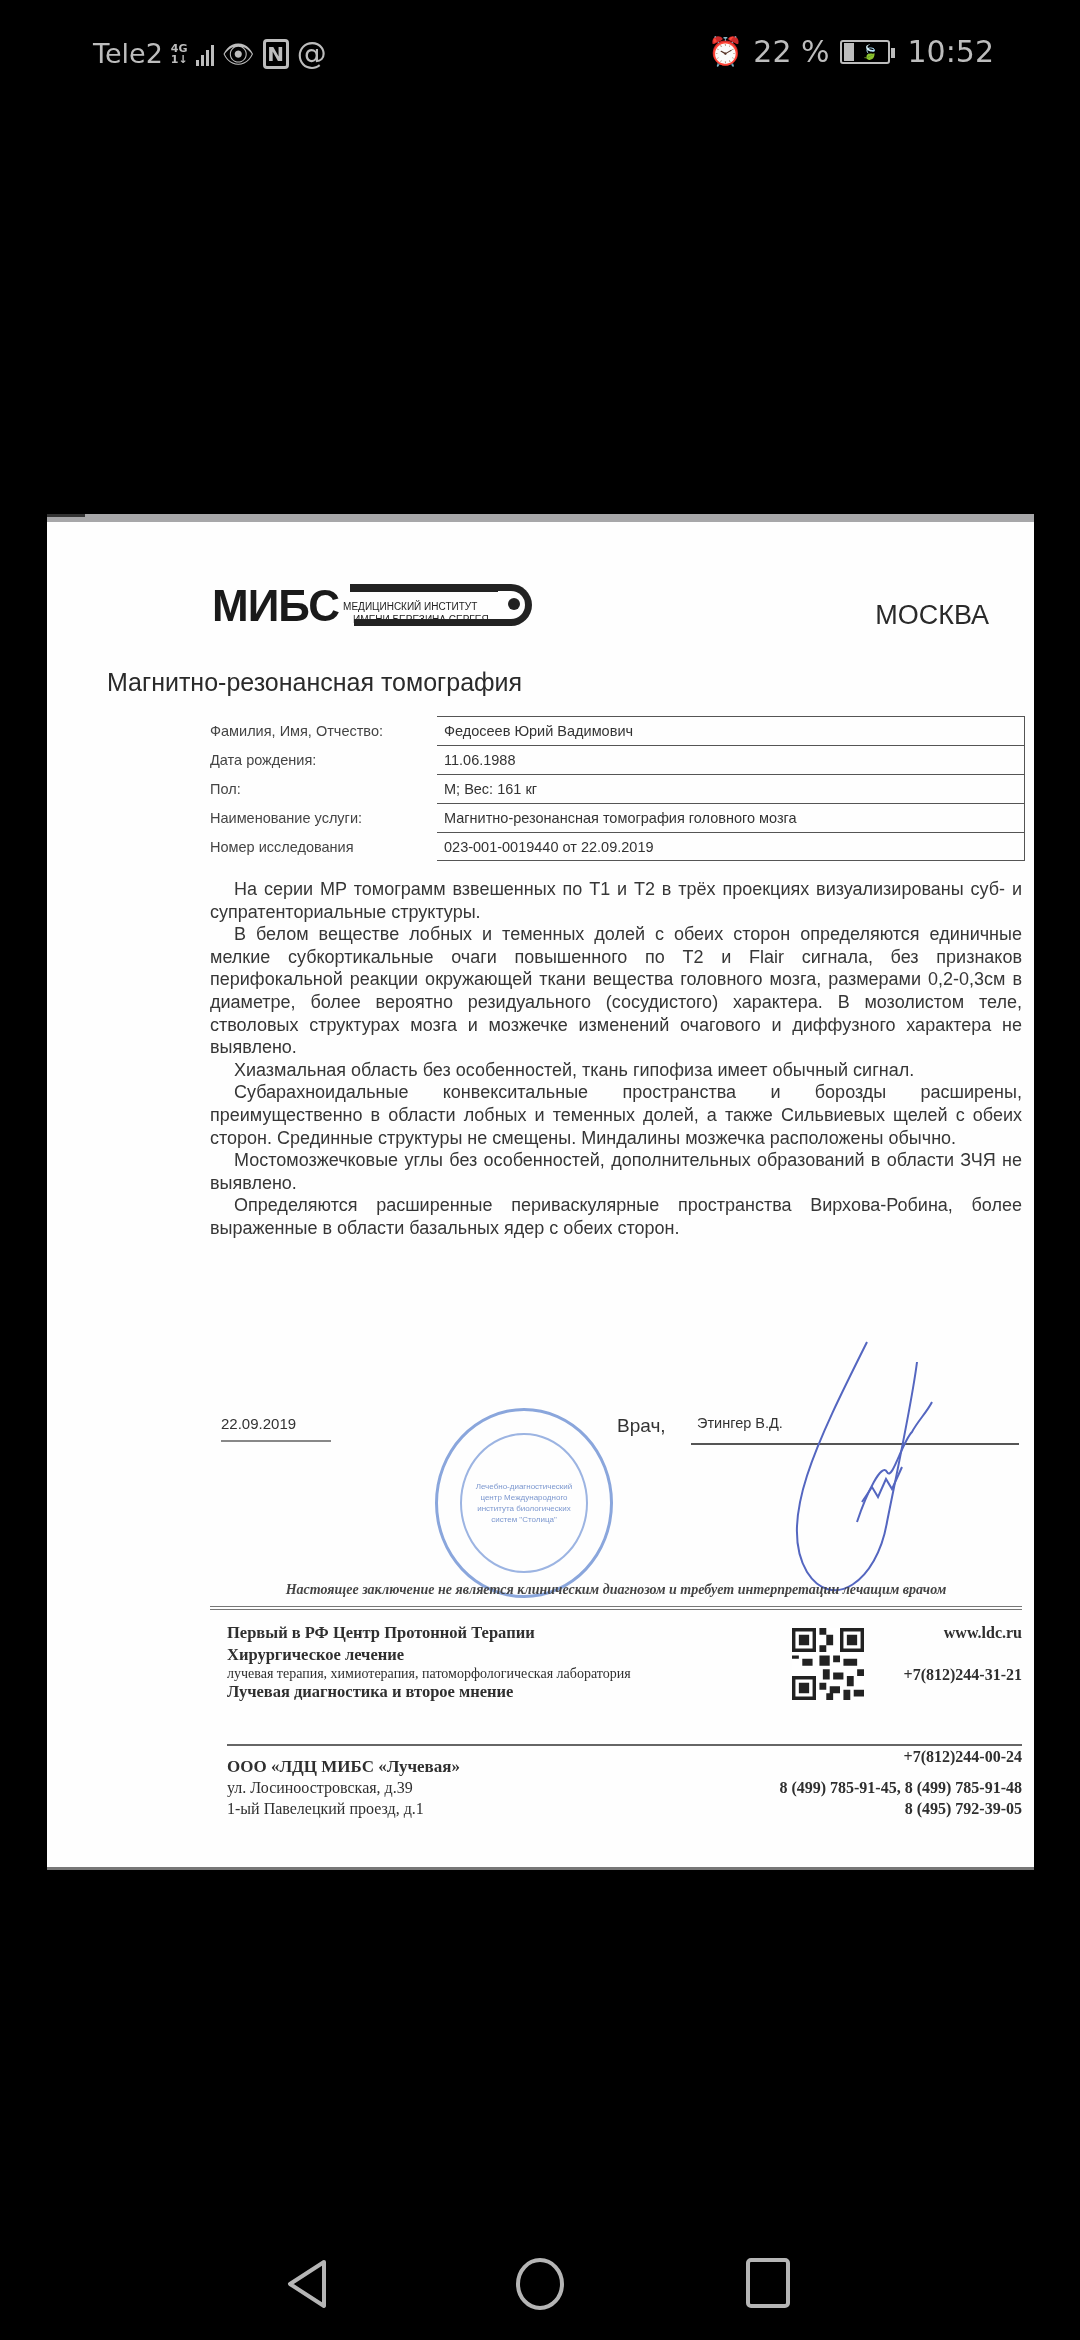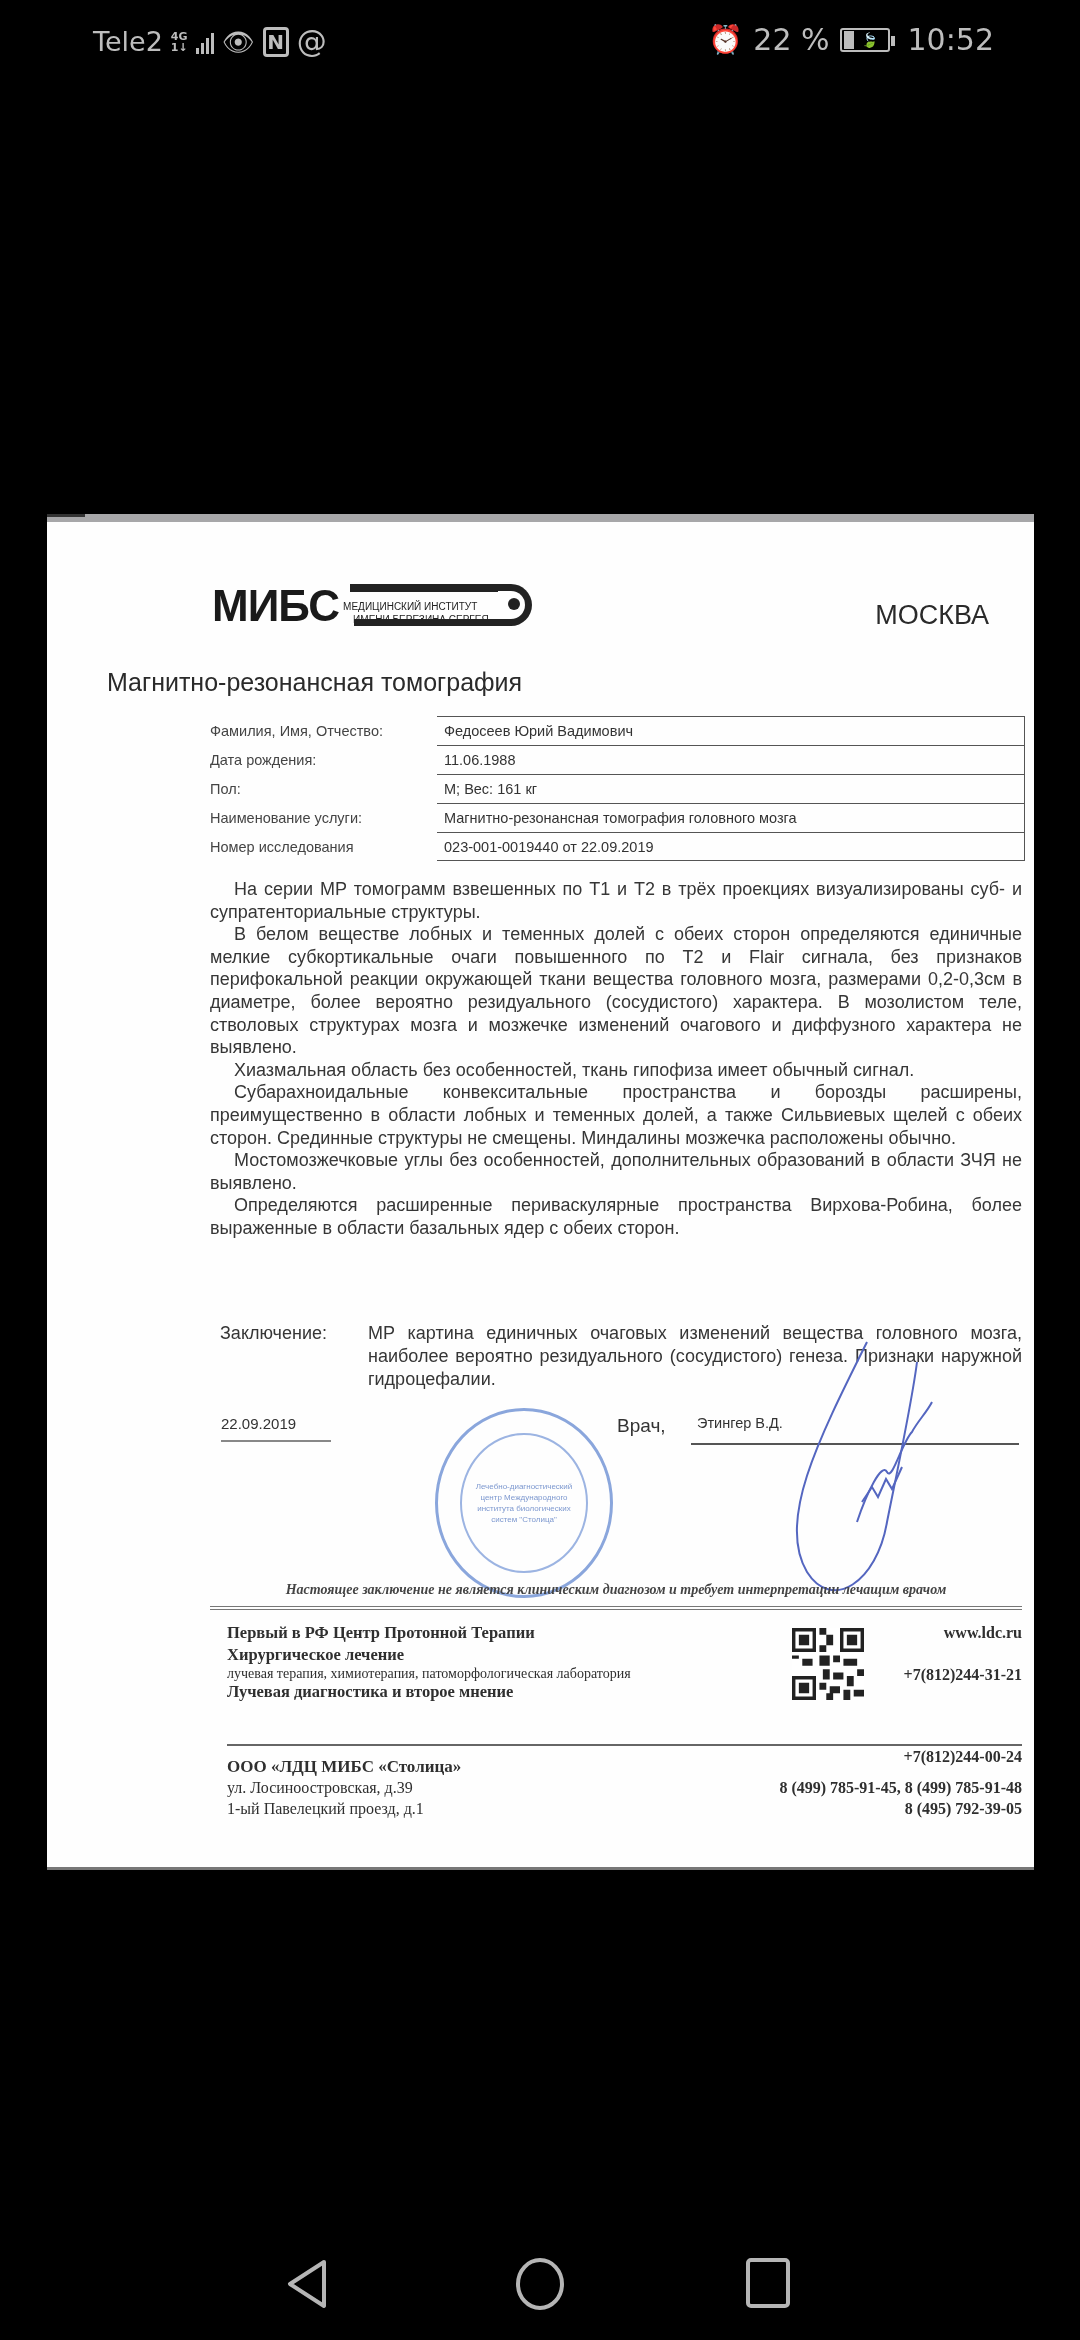--- a/index.html
+++ b/index.html
@@ -1,20 +1,20 @@
 <!DOCTYPE html>
 <html><head>
 <meta charset="utf-8">
 <style>
   * { box-sizing: border-box; margin: 0; padding: 0; }
   html, body { width: 1080px; height: 2340px; background: #000; overflow: hidden; }
   body { position: relative; font-family: "Liberation Sans", sans-serif; }
 
   
-  .statusbar { position: absolute; top: 0; left: 0; width: 1080px; height: 84px; color: #bdbdbd; font-family: "DejaVu Sans", sans-serif; }
+  .statusbar { position: absolute; top: 12px; left: 0; width: 1080px; height: 84px; color: #bdbdbd; font-family: "DejaVu Sans", sans-serif; }
   .sb-left { position: absolute; left: 93px; top: 24px; display: flex; align-items: center; gap: 8px; font-size: 27px; }
   .sb-right { position: absolute; right: 86px; top: 22px; display: flex; align-items: center; gap: 10px; font-size: 30px; }
   .net { display: flex; flex-direction: column; font-size: 11px; line-height: 11px; font-weight: bold; }
   .bars { display: flex; align-items: flex-end; gap: 2px; height: 24px; }
   .bars span { width: 3px; background: #bdbdbd; display: block; }
   .battery { width: 50px; height: 24px; border: 2px solid #bdbdbd; border-radius: 3px; position: relative; display: flex; align-items: center; }
   .battery .lvl { width: 10px; height: 18px; background: #bdbdbd; margin-left: 2px; }
   .battery .leaf { position: absolute; left: 20px; top: 2px; font-size: 14px; color: #bdbdbd; }
   .battery::after { content: ""; position: absolute; right: -7px; top: 6px; width: 4px; height: 10px; background: #bdbdbd; }
 
@@ -143,24 +143,20 @@
 
   <div class="body-text">
     <p>На серии МР томограмм взвешенных по Т1 и Т2 в трёх проекциях визуализированы суб- и супратенториальные структуры.</p>
     <p>В белом веществе лобных и теменных долей с обеих сторон определяются единичные мелкие субкортикальные очаги повышенного по Т2 и Flair сигнала, без признаков перифокальной реакции окружающей ткани вещества головного мозга, размерами 0,2-0,3см в диаметре, более вероятно резидуального (сосудистого) характера. В мозолистом теле, стволовых структурах мозга и мозжечке изменений очагового и диффузного характера не выявлено.</p>
     <p>Хиазмальная область без особенностей, ткань гипофиза имеет обычный сигнал.</p>
     <p>Субарахноидальные конвекситальные пространства и борозды расширены, преимущественно в области лобных и теменных долей, а также Сильвиевых щелей с обеих сторон. Срединные структуры не смещены. Миндалины мозжечка расположены обычно.</p>
     <p>Мостомозжечковые углы без особенностей, дополнительных образований в области ЗЧЯ не выявлено.</p>
     <p>Определяются расширенные периваскулярные пространства Вирхова-Робина, более выраженные в области базальных ядер с обеих сторон.</p>
   </div>
 
-  <div class="conclusion">
-    <span class="concl-label">Заключение:</span>
-    <span class="concl-text">МР картина единичных очаговых изменений вещества головного мозга, наиболее вероятно резидуального (сосудистого) генеза. Признаки наружной гидроцефалии.</span>
-  </div>
 
   <div class="stamp">
     <div class="stamp-inner">Лечебно-диагностический центр Международного института биологических систем "Столица"</div>
   </div>
 
   <div class="sign-date">22.09.2019</div>
   <div class="doctor-label">Врач,</div>
   <div class="doctor-name">Этингер В.Д.</div>
 
   <svg class="signature" viewBox="0 0 200 290">
@@ -188,21 +184,21 @@
     <div class="ads-right">
       <div>www.ldc.ru</div>
       <div style="margin-top:20px;">+7(812)244-31-21</div>
       <div class="gap"></div>
       <div>+7(812)244-00-24</div>
     </div>
   </div>
   <div class="ads-divider"></div>
 
   <div class="company">
-    <div class="b">ООО «ЛДЦ МИБС «Столица»</div>
+    <div class="b">ООО «ЛДЦ МИБС «Лучевая»</div>
     <div>ул. Лосиноостровская,  д.39</div>
     <div>1-ый Павелецкий проезд, д.1</div>
     <div class="company-right">
       <div>8 (499) 785-91-45,  8 (499) 785-91-48</div>
       <div>8 (495) 792-39-05</div>
     </div>
   </div>
 </div>
 
 <div class="navbar">

